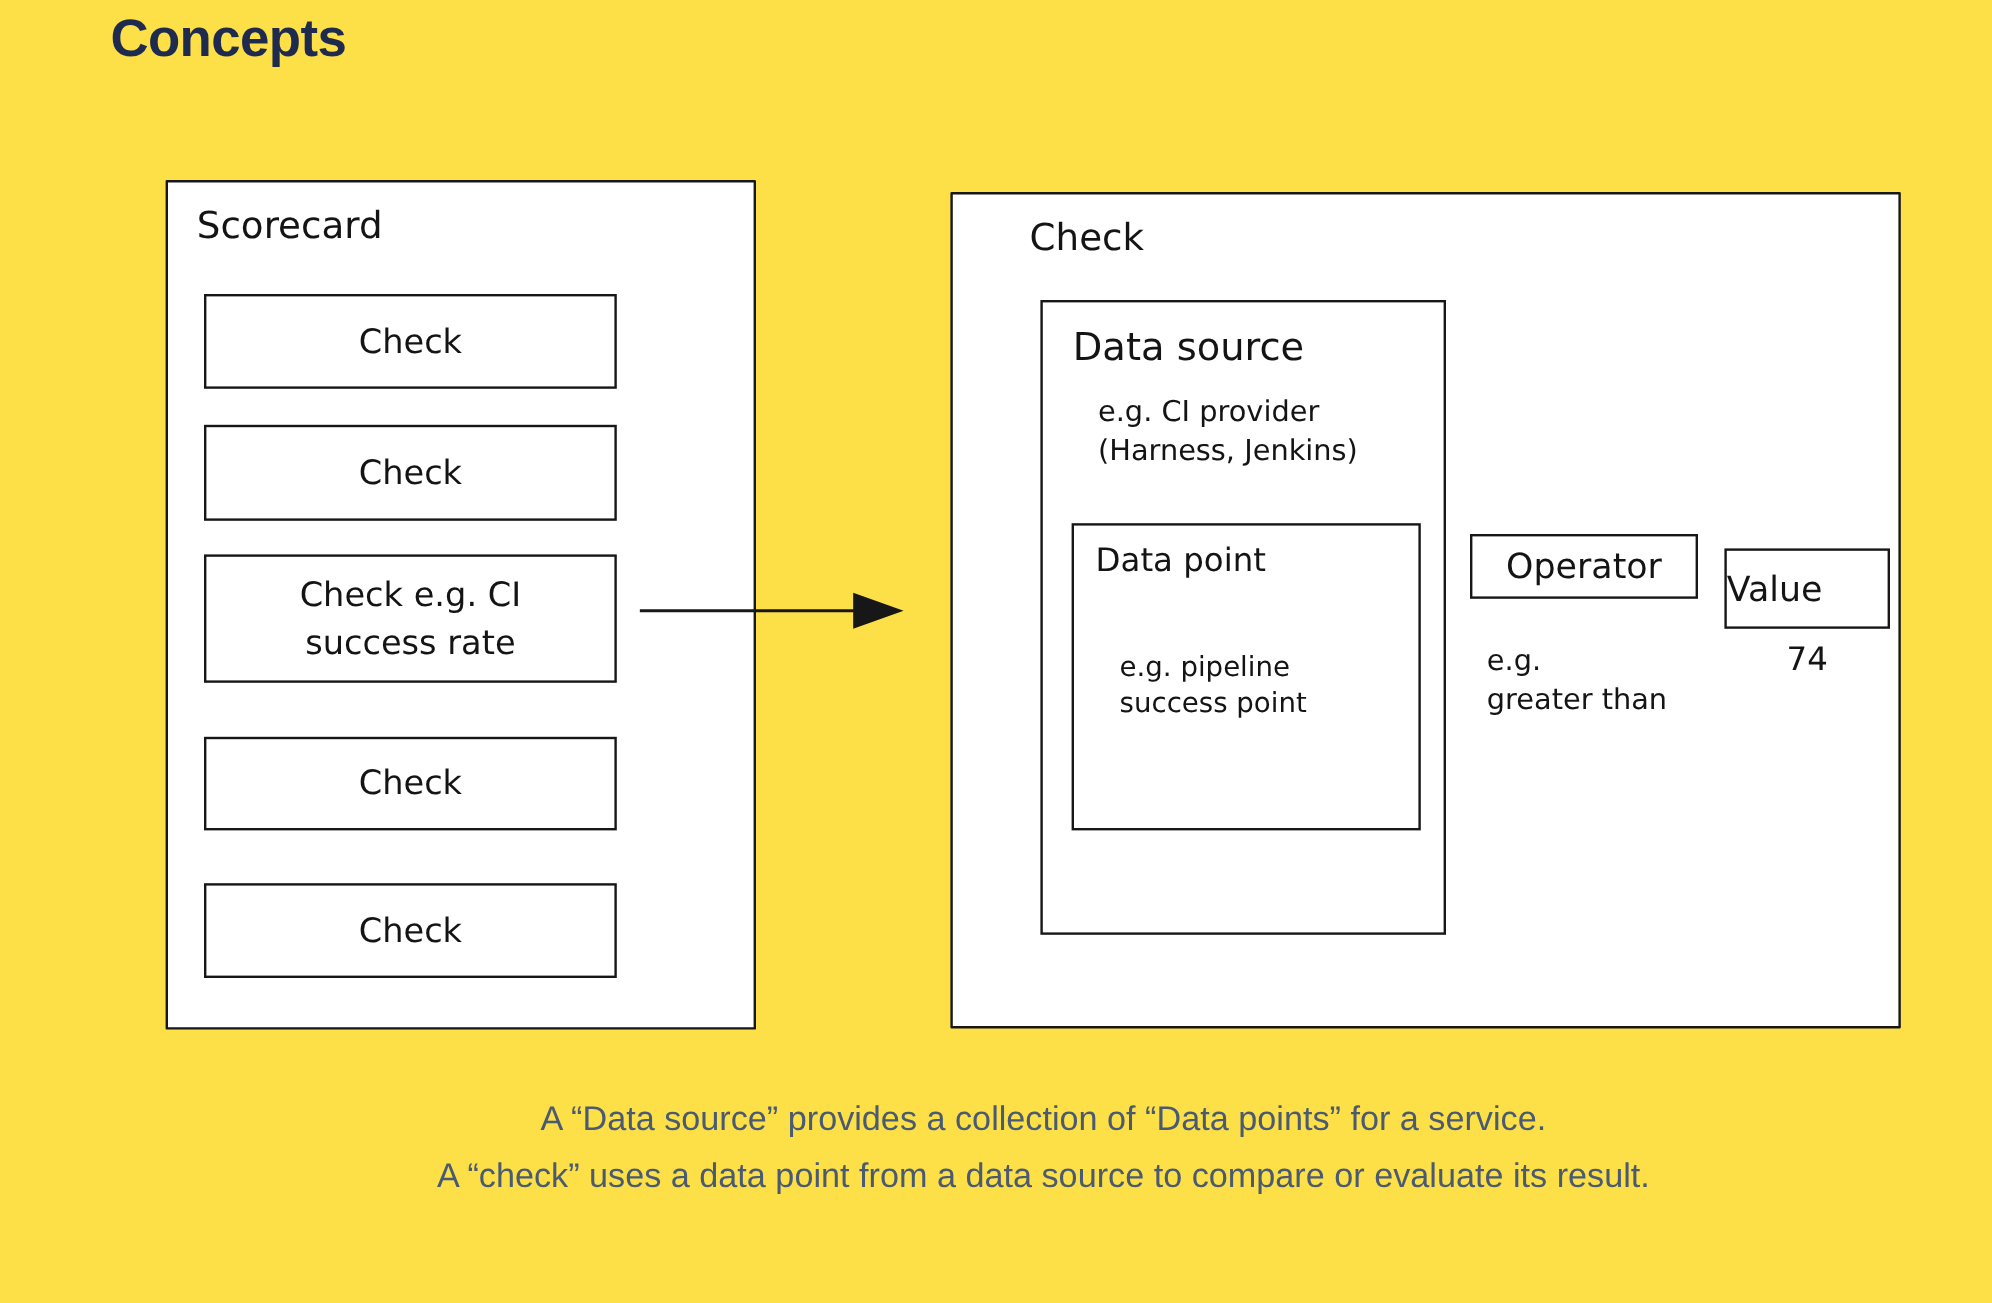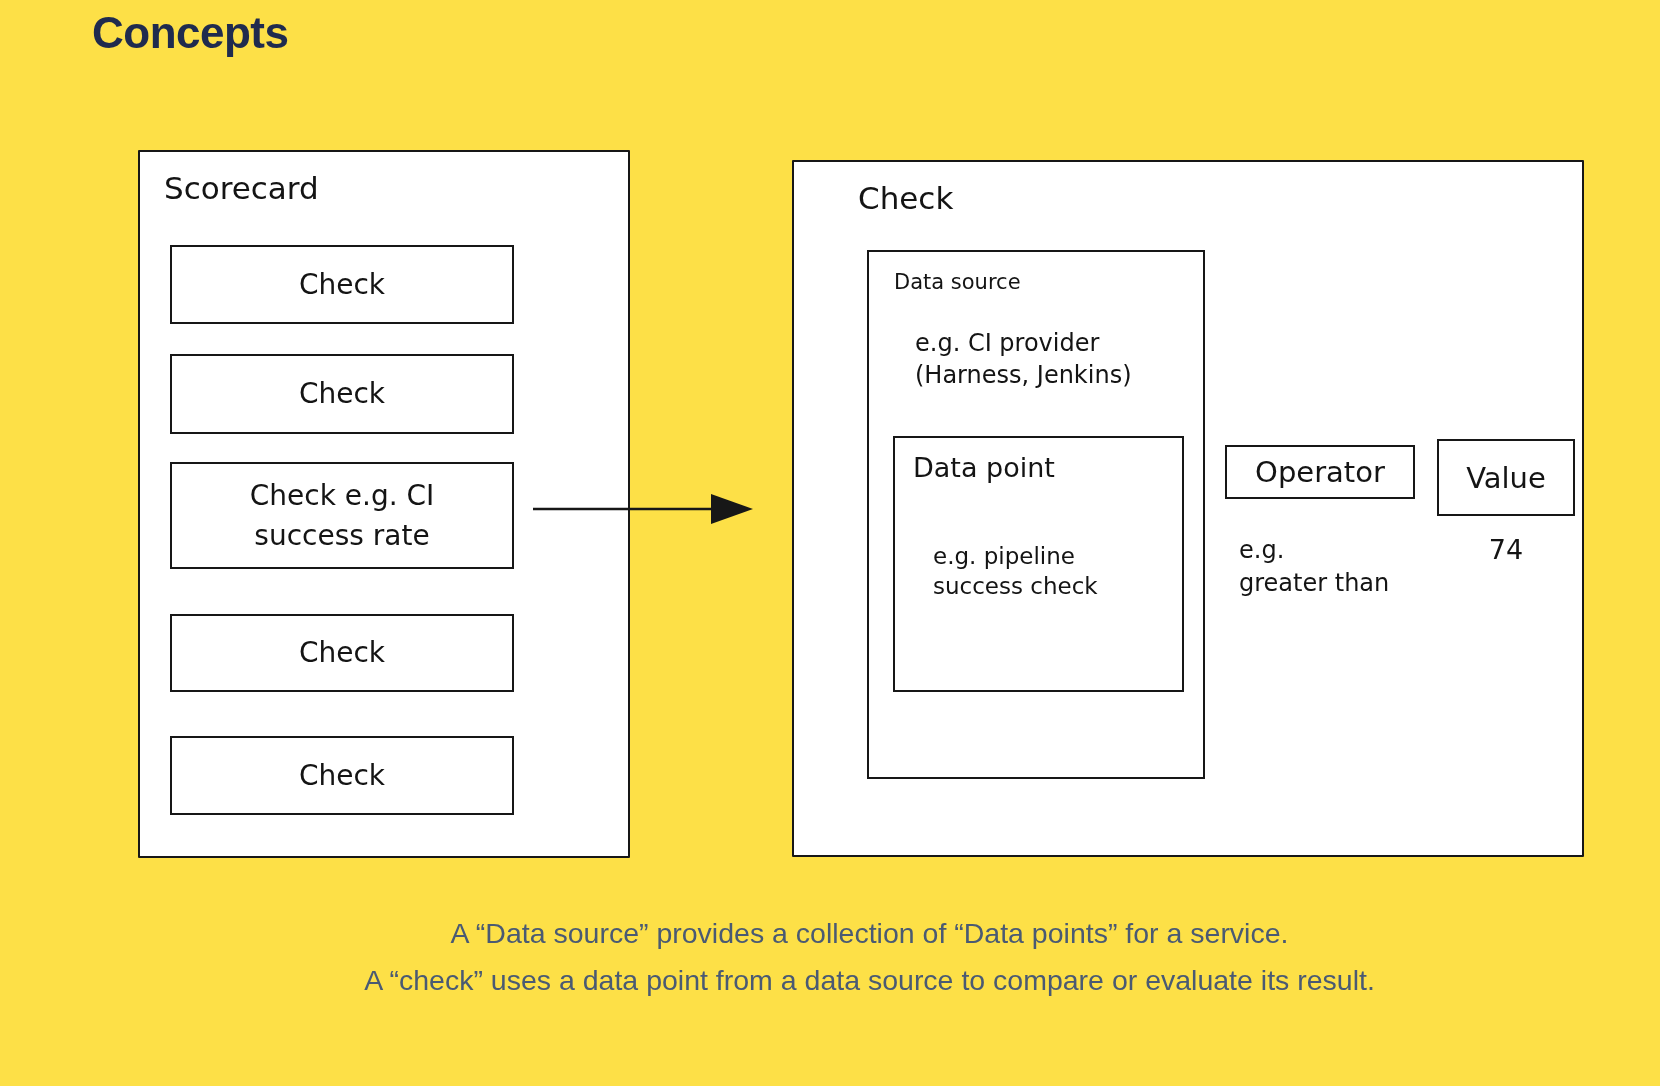--- a/index.html
+++ b/index.html
@@ -36,39 +36,39 @@
   #check-5 { top:584px; height:79px; }
   
   #arrow { position:absolute; left:533px; top:492px; }
   
   #check-detail { left:792px; top:160px; width:792px; height:697px; }
   .cd-label { position:absolute; left:64px; top:18px; font-size:31px; }
   #data-source {
     position:absolute; left:73px; top:88px; width:338px; height:529px;
     border:2.5px solid #171717; box-sizing:border-box; background:#fff;
   }
-  .ds-label   { position:absolute; left:25px; top:18px; font-size:21px; }
+  .ds-label   { position:absolute; left:25px; top:18px; font-size:32px; }
   .ds-example { position:absolute; left:46px; top:76px; font-size:24px;
                 white-space:pre-line; line-height:1.32; }
   #data-point {
     position:absolute; left:24px; top:184px; width:291px; height:256px;
     border:2.5px solid #171717; box-sizing:border-box; background:#fff;
   }
   .dp-label   { position:absolute; left:18px; top:14px; font-size:27px; }
   .dp-example { position:absolute; left:38px; top:104px; font-size:23px;
                 white-space:pre-line; line-height:1.3; }
   #operator-box {
     position:absolute; left:431px; top:283px; width:190px; height:54px;
     border:2.5px solid #171717; box-sizing:border-box; background:#fff;
     display:flex; align-items:center; justify-content:center; font-size:29px;
   }
   #value-box {
-    position:absolute; left:643px; top:277px; width:138px; height:77px;
+    position:absolute; left:643px; top:295px; width:138px; height:67px;
     border:2.5px solid #171717; box-sizing:border-box; background:#fff;
-    display:flex; align-items:center; justify-content:center; font-size:29px;
+    display:flex; align-items:center; justify-content:flex-start; font-size:29px;
   }
   .op-example  { position:absolute; left:445px; top:372px; font-size:24px;
                  white-space:pre-line; line-height:1.38; }
   .val-example { position:absolute; left:643px; top:372px; width:138px;
                  text-align:center; font-size:27px; }
   
   .notes {
     position:absolute; left:80px; top:918px; width:1580px;
     text-align:center; color:#4a5a73;
     font-family:"Liberation Sans", sans-serif; font-size:28.5px;
@@ -101,21 +101,21 @@
     <div class="cd-label">Check</div>
 
     <div id="data-source">
       <div class="ds-label">Data source</div>
       <div class="ds-example">e.g. CI provider
 (Harness, Jenkins)</div>
 
       <div id="data-point">
         <div class="dp-label">Data point</div>
         <div class="dp-example">e.g. pipeline
-success check</div>
+success point</div>
       </div>
     </div>
 
     <div id="operator-box">
       <span>Operator</span>
     </div>
     <div id="value-box">
       <span>Value</span>
     </div>
     <div class="op-example">e.g.

